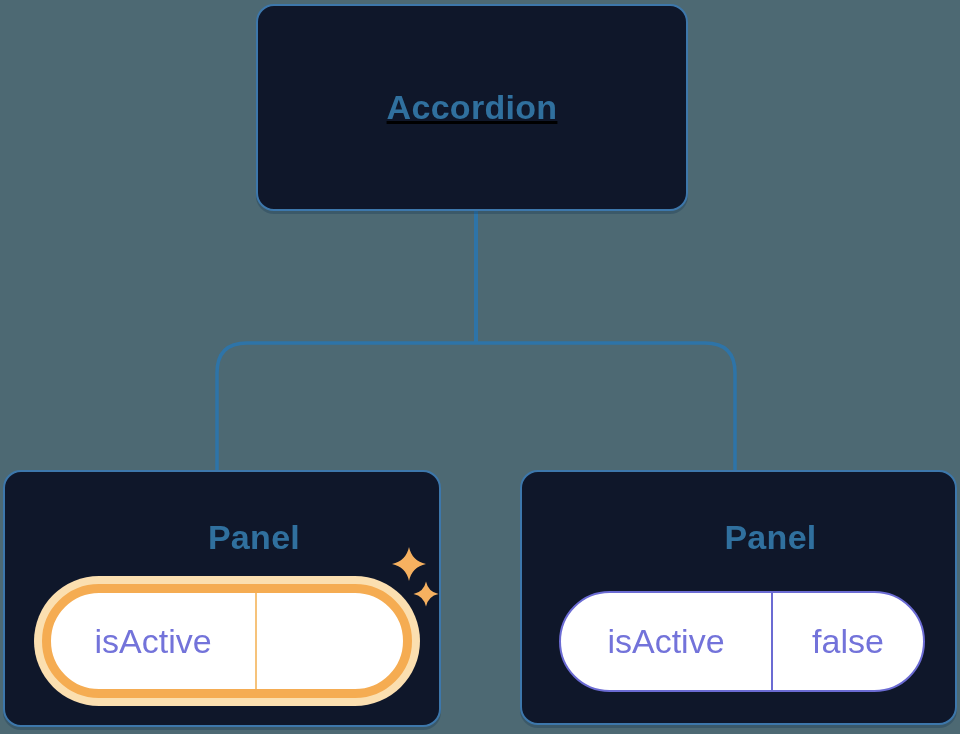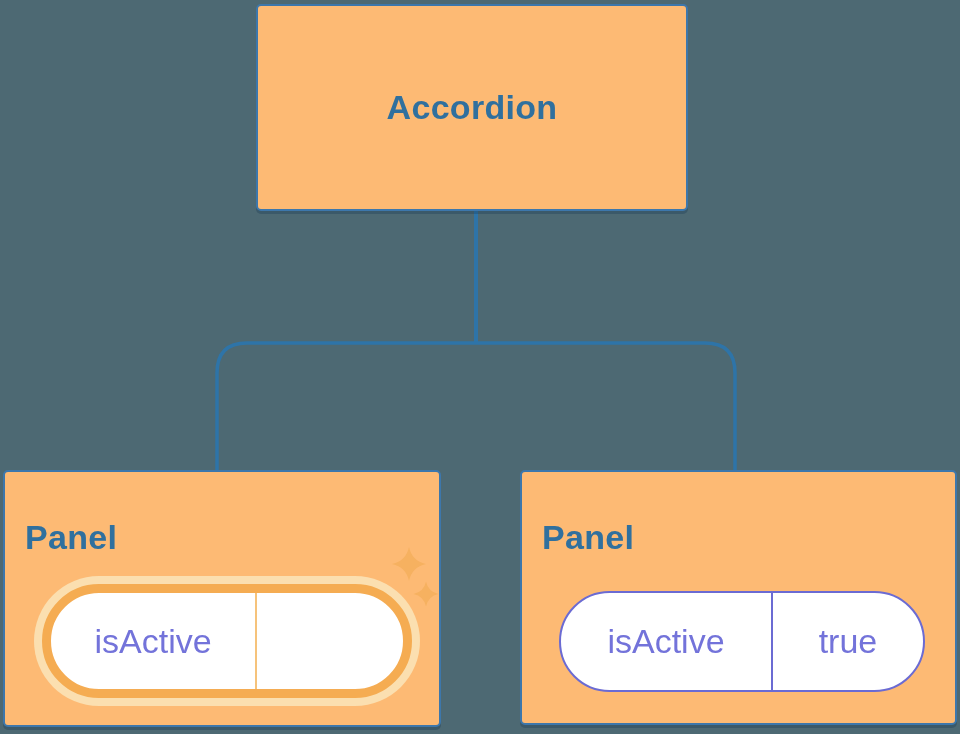--- a/index.html
+++ b/index.html
@@ -16,24 +16,25 @@
     overflow: hidden;
   }
   .connectors {
     position: absolute;
     left: 0;
     top: 0;
   }
   .node {
     position: absolute;
     box-sizing: border-box;
-    background: #fdba74;
+    background: #0f172a;
     border: 2.5px solid #3D77AB;
-    border-radius: 5px;
+    border-radius: 18px;
     box-shadow: 0 3px 0 rgba(21, 52, 84, 0.30);
+    text-decoration: underline;
   }
   .root-node {
     left: 256px;
     top: 4px;
     width: 432px;
     height: 207px;
     display: flex;
     align-items: center;
     justify-content: center;
   }
@@ -51,22 +52,23 @@
   }
   .node-label {
     font-size: 34px;
     font-weight: 600;
     color: #30709E;
     letter-spacing: 0.3px;
   }
   .panel-title {
     position: absolute;
     top: 46px;
-    left: 4px;
+    left: 16px;
     width: 100%;
+    text-align: center;
     padding-left: 16px;
   }
   .pill {
     position: absolute;
     box-sizing: border-box;
     display: flex;
     align-items: stretch;
     background: #ffffff;
     overflow: hidden;
   }
@@ -147,17 +149,17 @@
       <path d="M51 41.5 Q53.2 51.8 63.5 54 Q53.2 56.2 51 66.5 Q48.8 56.2 38.5 54 Q48.8 51.8 51 41.5 Z" fill="#F6B160"></path>
     </svg>
   </div>
 
   <div class="node panel-right">
     <div class="node-label panel-title">Panel</div>
 
     <div class="pill pill-inactive">
       <span class="pill-key">isActive</span>
       <span class="pill-divider"></span>
-      <span class="pill-value">true</span>
+      <span class="pill-value">false</span>
     </div>
   </div>
 
 </div>
 
 </body></html>

